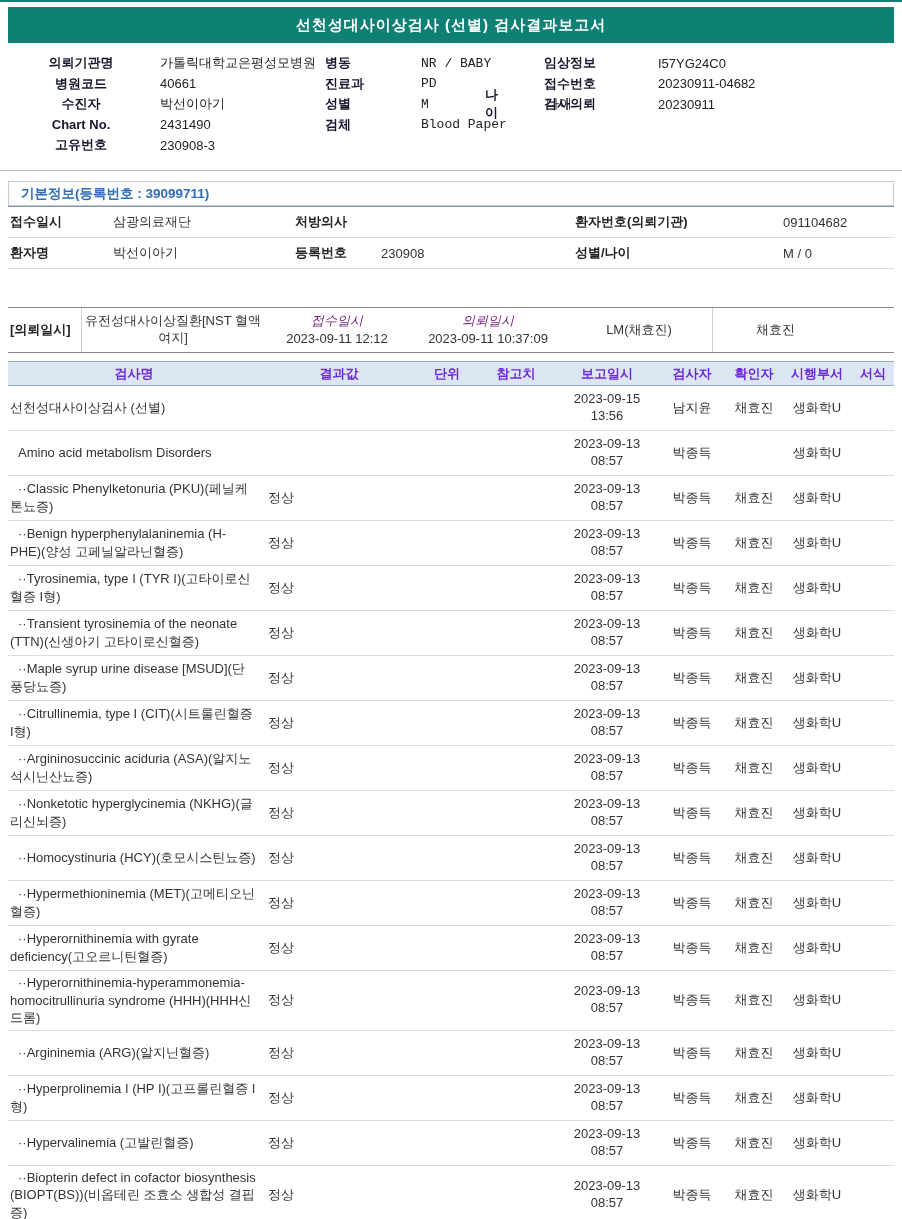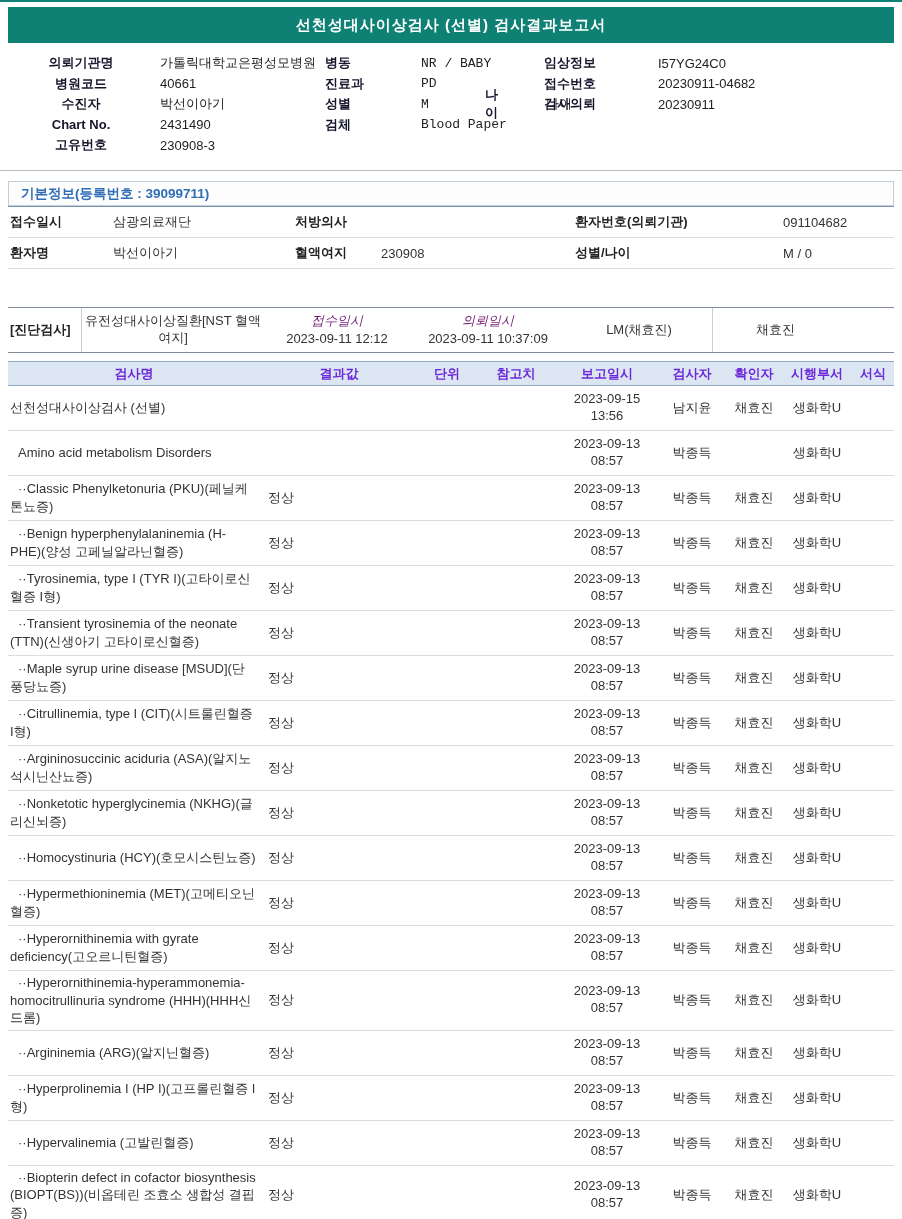--- a/index.html
+++ b/index.html
@@ -160,29 +160,29 @@
         <div class="basic-label">접수일시</div>
         <div class="basic-value">삼광의료재단</div>
         <div class="basic-label">처방의사</div>
         <div class="basic-value"></div>
         <div class="basic-label">환자번호(의뢰기관)</div>
         <div class="basic-value">091104682</div>
       </div>
       <div class="basic-row">
         <div class="basic-label">환자명</div>
         <div class="basic-value">박선이아기</div>
-        <div class="basic-label">혈액여지</div>
+        <div class="basic-label">등록번호</div>
         <div class="basic-value">230908</div>
         <div class="basic-label">성별/나이</div>
         <div class="basic-value">M / 0</div>
       </div>
     </div>
 
   <div class="diag-bar">
-    <div class="diag-tag">[진단검사]</div>
+    <div class="diag-tag">[의뢰일시]</div>
     <div class="diag-name">유전성대사이상질환[NST 혈액여지]</div>
     <div class="diag-dt">
       <div class="dtl">접수일시</div>
       <div>2023-09-11 12:12</div>
     </div>
     <div class="diag-dt">
       <div class="dtl">의뢰일시</div>
       <div>2023-09-11 10:37:09</div>
     </div>
     <div class="diag-lm">LM(채효진)</div>

